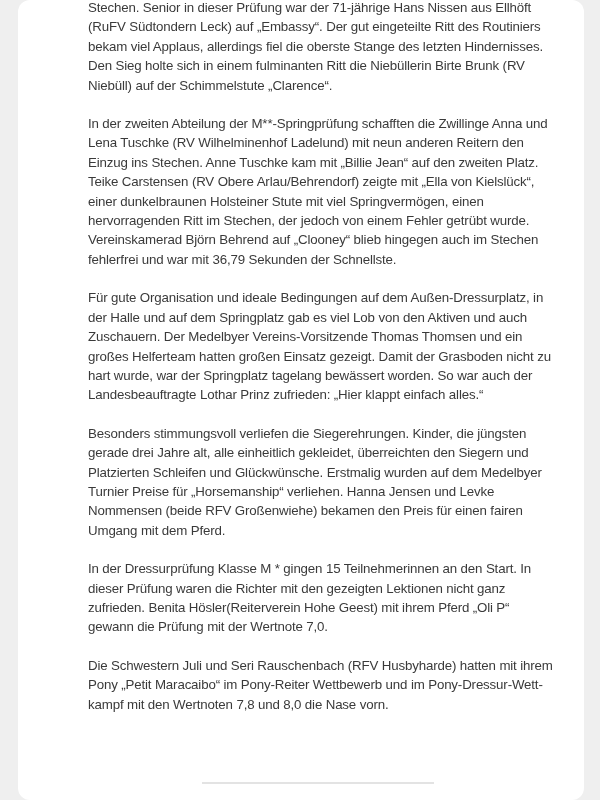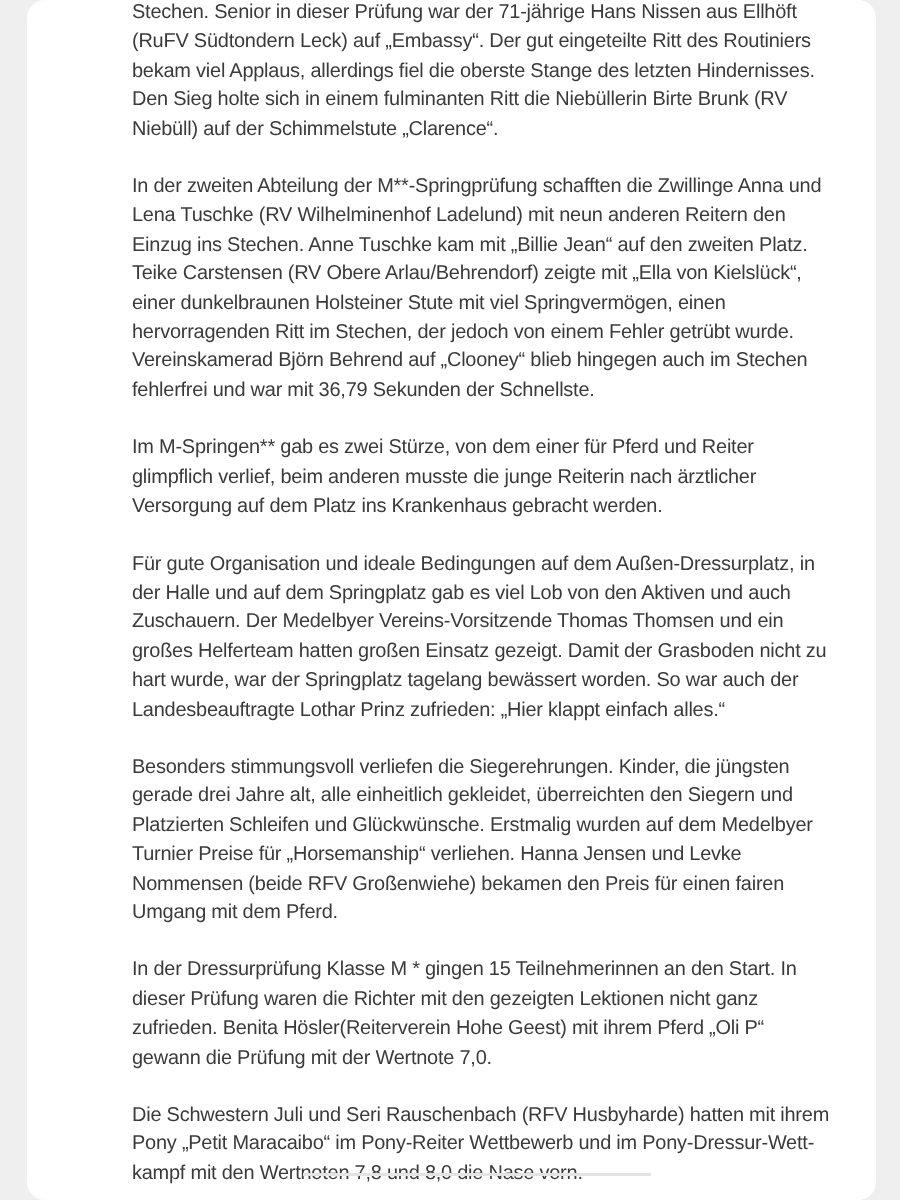--- a/index.html
+++ b/index.html
@@ -26,21 +26,20 @@
     background:#e3e3e3;
   }
 </style>
 </head>
 <body>
 
 <div class="card">
   <div class="article">
     <p>Stechen. Senior in dieser Prüfung war der 71-jährige Hans Nissen aus Ellhöft (RuFV Südtondern Leck) auf „Embassy“. Der gut eingeteilte Ritt des Routiniers bekam viel Applaus, allerdings fiel die oberste Stange des letzten Hindernisses. Den Sieg holte sich in einem fulminanten Ritt die Niebüllerin Birte Brunk (RV Niebüll) auf der Schimmelstute „Clarence“.</p>
     <p>In der zweiten Abteilung der M**-Springprüfung schafften die Zwillinge Anna und Lena Tuschke (RV Wilhelminenhof Ladelund) mit neun anderen Reitern den Einzug ins Stechen. Anne Tuschke kam mit „Billie Jean“ auf den zweiten Platz. Teike Cars­tensen (RV Obere Arlau/Behrendorf) zeigte mit „Ella von Kielslück“, einer dunkel­braunen Holsteiner Stute mit viel Springvermögen, einen hervorragenden Ritt im Stechen, der jedoch von einem Fehler getrübt wurde. Vereinskamerad Björn Beh­rend auf „Clooney“ blieb hingegen auch im Stechen fehlerfrei und war mit 36,79 Se­kunden der Schnellste.</p>
-    <p>Im M-Springen** gab es zwei Stürze, von dem einer für Pferd und Reiter glimpflich verlief, beim anderen musste die junge Reiterin nach ärztlicher Versorgung auf dem Platz ins Krankenhaus gebracht werden.</p>
     <p>Für gute Organisation und ideale Bedingungen auf dem Außen-Dressurplatz, in der Halle und auf dem Springplatz gab es viel Lob von den Aktiven und auch Zuschauern. Der Medelbyer Vereins-Vorsitzende Thomas Thomsen und ein großes Helferteam hatten großen Einsatz gezeigt. Damit der Grasboden nicht zu hart wurde, war der Springplatz tagelang bewässert worden. So war auch der Landesbe­auftragte Lothar Prinz zufrieden: „Hier klappt einfach alles.“</p>
     <p>Besonders stimmungsvoll verliefen die Siegerehrungen. Kinder, die jüngsten gerade drei Jahre alt, alle einheitlich gekleidet, überreichten den Siegern und Platzierten Schleifen und Glückwünsche. Erstmalig wurden auf dem Medelbyer Turnier Preise für „Horsemanship“ verliehen. Hanna Jensen und Levke Nommensen (beide RFV Großenwiehe) bekamen den Preis für einen fairen Umgang mit dem Pferd.</p>
     <p>In der Dressurprüfung Klasse M * gingen 15 Teilnehmerinnen an den Start. In dieser Prüfung waren die Richter mit den gezeigten Lektionen nicht ganz zufrieden. Benita Hösler(Reiterverein Hohe Geest) mit ihrem Pferd „Oli P“ gewann die Prüfung mit der Wertnote 7,0.</p>
     <p>Die Schwestern Juli und Seri Rauschenbach (RFV Husbyharde) hatten mit ihrem Pony „Petit Maracaibo“ im Pony-Reiter Wettbewerb und im Pony-Dressur-Wett­kampf mit den Wertnoten 7,8 und 8,0 die Nase vorn.</p>
 
   </div>
   <div class="divider"></div>
 </div>
 
 </body></html>

